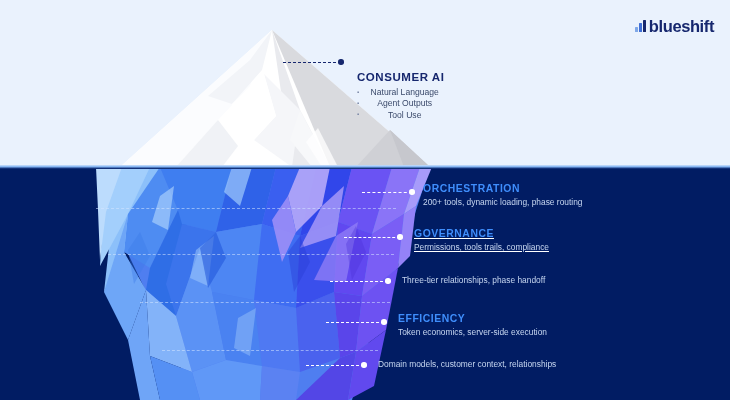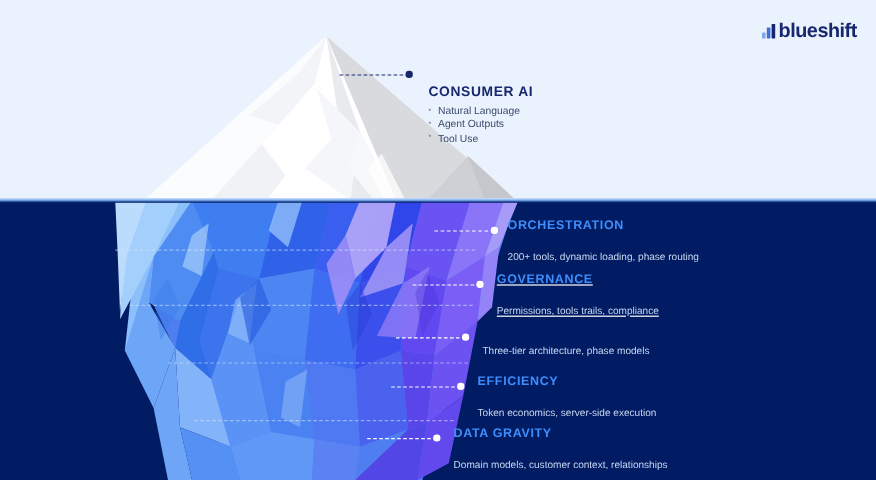--- a/index.html
+++ b/index.html
@@ -33,27 +33,27 @@
   .dot { position:absolute; width:5.5px; height:5.5px; border-radius:50%;
          background:currentColor; top:-2.6px; right:-2.5px; }
   .ctext { position:absolute; }
   .ctitle { font-weight:bold; letter-spacing:.55px; white-space:nowrap; }
   .csub  { white-space:nowrap; }
 
   
   #c-top { color:#16276e; }
   #c-top .ctitle { font-size:11.5px; color:#16276e;margin-top:16px; }
   #c-top ul { list-style:none; margin-top:4px; }
-  #c-top li { font-size:8.6px; color:#3b4a6b; line-height:11.4px; position:relative; padding-left:8px; }
+  #c-top li { font-size:8.6px; color:#3b4a6b; line-height:11.4px; position:relative; padding-left:8px;text-align:center; }
   #c-top li::before { content:"\25AA"; position:absolute; left:0; top:-.5px; font-size:6px; color:#7b88a6; }
 
   
   .under { color:#ffffff; }
   .under .ctitle { font-size:10.4px; color:#3f8efc; }
-  .under .csub  { font-size:8.4px; color:#c6d6f0; margin-top:15px; }
+  .under .csub  { font-size:8.4px; color:#c6d6f0; margin-top:3px; }
 
   
   .scan { position:absolute; height:0; border-top:1px dashed rgba(214,230,255,.55); }
 </style>
 </head>
 <body>
 
 <div id="stage">
 
   <div id="bg-sky"></div>
@@ -194,39 +194,38 @@
       <div class="csub">Permissions, tools trails, compliance</div>
     </div>
   </div>
 
   <div class="callout under" style="left:330px; top:281px;">
     <div class="lead" style="left:0; width:58px;">
       <div class="dash"></div>
         <span class="dot"></span>
     </div>
     <div class="ctext" style="left:72px; top:-9px;">
-      <div class="csub">Three-tier architecture, phase models</div>
+      <div class="csub">Three-tier relationships, phase handoff</div>
     </div>
   </div>
 
   <div class="callout under" style="left:326px; top:322px;">
     <div class="lead" style="left:0; width:58px;">
       <div class="dash"></div>
         <span class="dot"></span>
     </div>
     <div class="ctext" style="left:72px; top:-9px;">
       <div class="ctitle">EFFICIENCY</div>
       <div class="csub">Token economics, server-side execution</div>
     </div>
   </div>
 
   <div class="callout under" style="left:306px; top:365px;">
     <div class="lead" style="left:0; width:58px;">
       <div class="dash"></div>
         <span class="dot"></span>
     </div>
     <div class="ctext" style="left:72px; top:-9px;">
-      <div class="ctitle">DATA GRAVITY</div>
       <div class="csub">Domain models, customer context, relationships</div>
     </div>
   </div>
 
 </div>
 
 </body></html>

